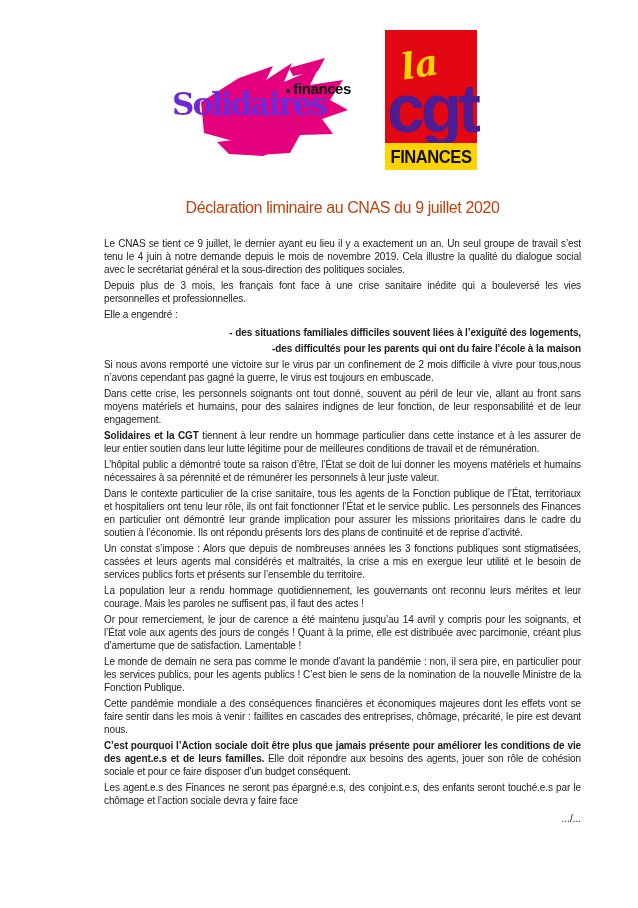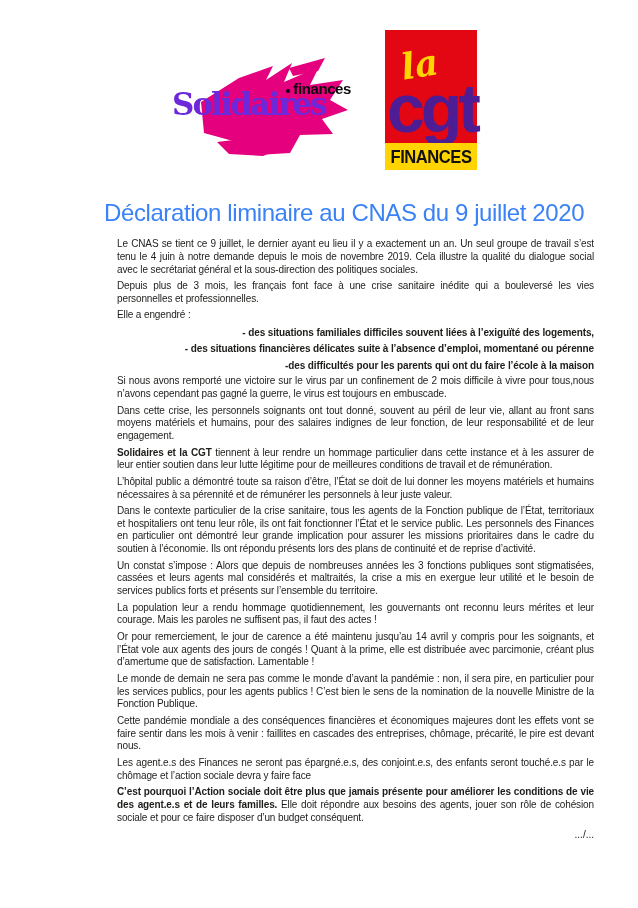--- a/index.html
+++ b/index.html
@@ -50,27 +50,27 @@
   .cgt-band span {
     font-weight: bold; font-size: 18px; letter-spacing: -0.5px;
     transform: scaleX(0.92); color: #111;
     white-space: nowrap; line-height: 1;
   }
 
   
   .doc-title {
     position: absolute; left: 93px; width: 477px; top: 199px;
     text-align: center; font-weight: 400;
-    font-size: 24px; letter-spacing: -0.4px; white-space: nowrap;
-    color: #3b82f6;
+    font-size: 16px; letter-spacing: -0.4px; white-space: nowrap;
+    color: #c2410c;
   }
 
   
   .doc-body {
-    position: absolute; left: 106px; top: 238px; width: 477px;
+    position: absolute; left: 93px; top: 238px; width: 477px;
   }
   .para {
     font-size: 10px; line-height: 12.8px; letter-spacing: -0.12px;
     text-align: justify; margin-bottom: 3.6px;
     hyphens: auto; -webkit-hyphens: auto;
   }
   .para.bullet {
     font-weight: bold; text-align: right;
     padding-left: 28px; line-height: 13px; margin-bottom: 3.6px;
   }
@@ -106,30 +106,29 @@
     </div>
   </div>
 
   <h1 class="doc-title">Déclaration liminaire  au CNAS du 9 juillet 2020</h1>
 
   <main class="doc-body" id="doc-body">
       <p class="para normal"><span>Le CNAS se tient ce 9 juillet, le dernier ayant eu lieu il y a exactement un an. Un seul groupe de travail s’est tenu le 4 juin à notre demande depuis le mois de novembre 2019. Cela illustre la qualité du dialogue social avec le secrétariat général et la sous-direction des politiques sociales.</span></p>
       <p class="para normal"><span>Depuis plus de 3 mois, les français font face à une crise sanitaire inédite qui a bouleversé les vies personnelles et professionnelles.</span></p>
       <p class="para normal"><span>Elle a engendré :</span></p>
       <p class="para bullet"><span class="bold">- des situations familiales difficiles souvent liées à l’exiguïté des logements,</span></p>
-      <p class="para bullet"><span class="bold">- des situations financières délicates suite à l’absence d’emploi, momentané ou pérenne</span></p>
       <p class="para bullet"><span class="bold">-des difficultés pour les parents qui ont du faire l’école à la maison</span></p>
       <p class="para normal"><span>Si nous avons remporté une victoire sur le virus par un confinement de 2 mois difficile à vivre pour tous,nous n’avons cependant pas gagné la guerre, le virus est toujours en embuscade.</span></p>
       <p class="para normal"><span>Dans cette crise, les personnels soignants ont tout donné, souvent au péril de leur vie, allant au front sans moyens matériels et humains, pour des salaires indignes de leur fonction, de leur responsabilité et de leur engagement.</span></p>
       <p class="para normal"><span class="bold">Solidaires et la CGT</span><span> tiennent à leur rendre un hommage particulier dans cette instance et à les assurer de leur entier soutien dans leur lutte légitime pour de meilleures conditions de travail et de rémunération.</span></p>
       <p class="para normal"><span>L’hôpital public a démontré toute sa raison d’être, l’État se doit de lui donner les moyens matériels et humains nécessaires à sa pérennité et de rémunérer les personnels  à leur juste valeur.</span></p>
       <p class="para normal"><span>Dans le contexte particulier de la crise sanitaire, tous les agents de la Fonction publique de l’État, territoriaux et hospitaliers ont tenu leur rôle, ils ont fait fonctionner l’État et le service public. Les personnels des Finances en particulier ont démontré leur grande implication pour assurer les missions prioritaires dans le cadre du soutien à l’économie. Ils ont répondu présents lors des plans de continuité et de reprise d’activité.</span></p>
       <p class="para normal"><span>Un constat s’impose : Alors que depuis de nombreuses années les 3 fonctions publiques sont stigmatisées, cassées et leurs agents mal considérés et maltraités, la crise a mis en exergue leur utilité et le besoin de services publics forts et présents sur l’ensemble du territoire.</span></p>
       <p class="para normal"><span>La population leur a rendu hommage quotidiennement, les gouvernants ont reconnu leurs mérites et leur courage. Mais les paroles ne suffisent pas, il faut des actes !</span></p>
       <p class="para normal"><span>Or pour remerciement, le jour de carence a été maintenu jusqu’au 14 avril y compris pour les soignants, et  l’État vole aux agents des jours de congés ! Quant à la prime, elle est distribuée avec parcimonie, créant plus d’amertume que de satisfaction. Lamentable !</span></p>
       <p class="para normal"><span>Le monde de demain ne sera pas comme le monde d’avant la pandémie : non, il sera pire, en particulier pour les services publics, pour les agents publics ! C’est bien le sens de la nomination de la nouvelle Ministre de la Fonction Publique.</span></p>
       <p class="para normal"><span>Cette pandémie mondiale a des conséquences financières et économiques  majeures dont les effets vont se faire sentir dans les mois à venir : faillites en cascades des entreprises, chômage, précarité, le pire est devant nous.</span></p>
+      <p class="para normal"><span class="bold">C’est pourquoi l’Action sociale doit être plus que jamais présente pour améliorer les conditions de vie des agent.e.s et de leurs familles.</span><span> Elle doit répondre aux besoins des agents, jouer son rôle de cohésion sociale  et pour ce faire disposer d’un budget conséquent.</span></p>
       <p class="para normal"><span>Les agent.e.s des Finances ne seront pas épargné.e.s, des conjoint.e.s, des enfants seront touché.e.s par le chômage et l’action sociale devra y faire face</span></p>
-      <p class="para normal"><span class="bold">C’est pourquoi l’Action sociale doit être plus que jamais présente pour améliorer les conditions de vie des agent.e.s et de leurs familles.</span><span> Elle doit répondre aux besoins des agents, jouer son rôle de cohésion sociale  et pour ce faire disposer d’un budget conséquent.</span></p>
       <div class="cont-mark">.../...</div>
     </main>
 
 </div>
 
 </body></html>

